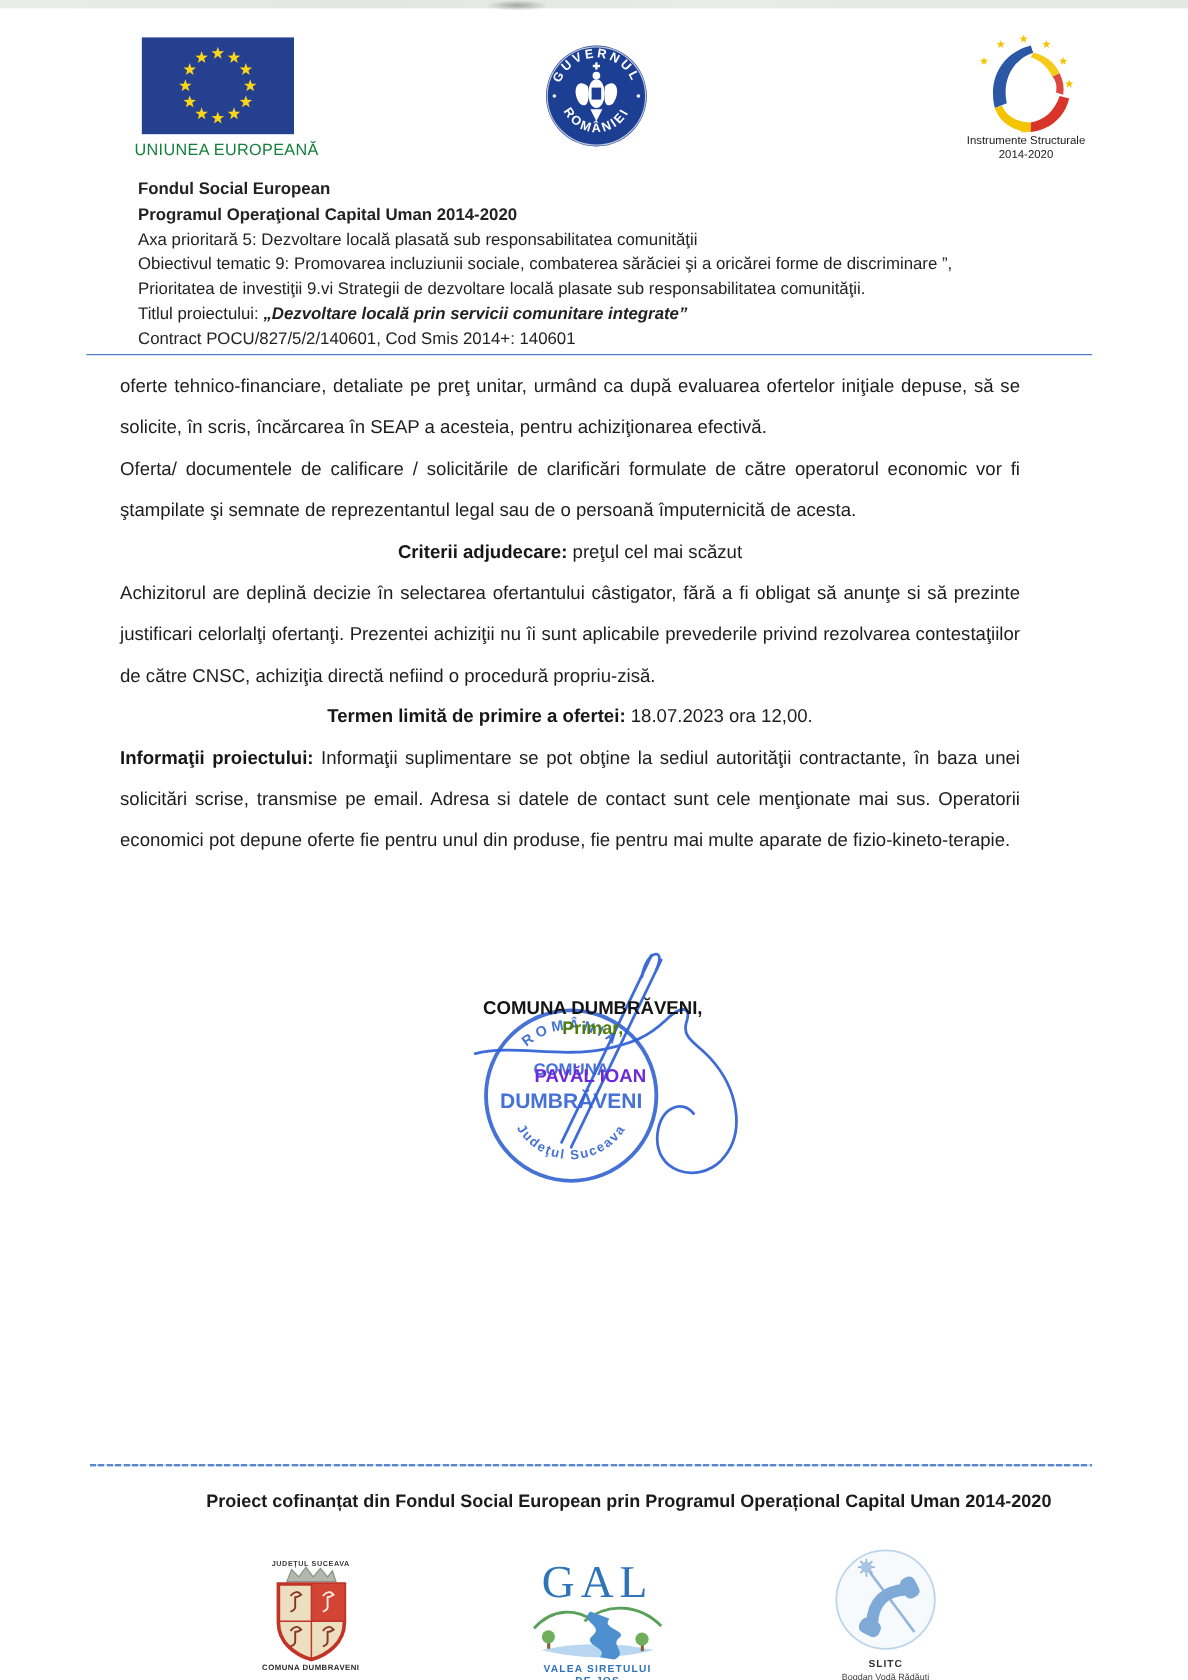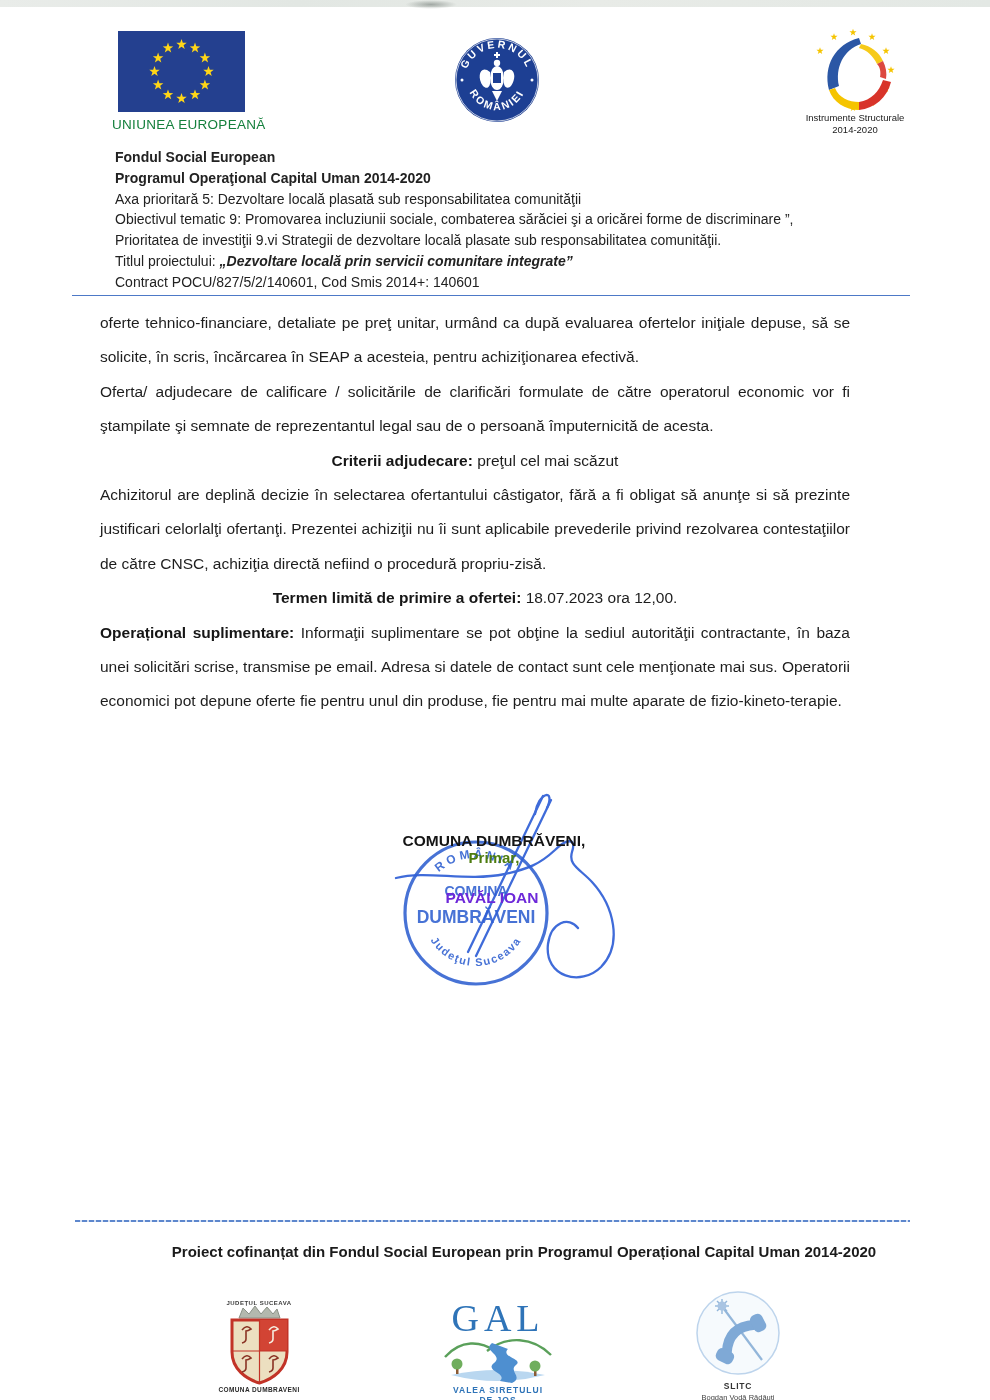--- a/index.html
+++ b/index.html
@@ -132,30 +132,30 @@
     <div>Prioritatea de investiţii 9.vi Strategii de dezvoltare locală plasate sub responsabilitatea comunităţii.</div>
     <div>
       <span>Titlul proiectului: </span><span class="ti">„Dezvoltare locală prin servicii comunitare integrate”</span>
     </div>
     <div>Contract POCU/827/5/2/140601, Cod Smis 2014+: 140601</div>
   </div>
   <div class="abs rule"></div>
 
   <div class="abs body-block">
     <p>oferte tehnico-financiare, detaliate pe preţ unitar, urmând ca după evaluarea ofertelor iniţiale depuse, să se solicite, în scris, încărcarea în SEAP a acesteia, pentru achiziţionarea efectivă.</p>
-    <p>Oferta/ adjudecare de calificare / solicitările de clarificări formulate de către operatorul economic vor fi ştampilate şi semnate de reprezentantul legal sau de o persoană împuternicită de acesta.</p>
+    <p>Oferta/ documentele de calificare / solicitările de clarificări formulate de către operatorul economic vor fi ştampilate şi semnate de reprezentantul legal sau de o persoană împuternicită de acesta.</p>
     <p class="nj">
       <b>Criterii adjudecare: </b><span>preţul cel mai scăzut</span>
     </p>
     <p>Achizitorul are deplină decizie în selectarea ofertantului câstigator, fără a fi obligat să anunţe si să prezinte justificari celorlalţi ofertanţi. Prezentei achiziţii nu îi sunt aplicabile prevederile privind rezolvarea contestaţiilor de către CNSC, achiziţia directă nefiind o procedură propriu-zisă.</p>
     <p class="nj">
       <b>Termen limită de primire a ofertei: </b><span>18.07.2023 ora 12,00.</span>
     </p>
     <p>
-      <b>Operațional suplimentare: </b><span>Informaţii suplimentare se pot obţine la sediul autorităţii contractante, în baza unei solicitări scrise, transmise pe email. Adresa si datele de contact sunt cele menţionate mai sus. Operatorii economici pot depune oferte fie pentru unul din produse, fie pentru mai multe aparate de fizio-kineto-terapie.</span>
+      <b>Informaţii proiectului: </b><span>Informaţii suplimentare se pot obţine la sediul autorităţii contractante, în baza unei solicitări scrise, transmise pe email. Adresa si datele de contact sunt cele menţionate mai sus. Operatorii economici pot depune oferte fie pentru unul din produse, fie pentru mai multe aparate de fizio-kineto-terapie.</span>
     </p>
   </div>
 
   <div class="abs sig-org">COMUNA DUMBRĂVENI,</div>
   <div class="abs sig-role">Primar,</div>
   <div class="abs sig-name">PAVĂL IOAN</div>
 
   <svg class="abs stamp-svg" width="250" height="210" viewBox="0 0 250 210">
     <defs>
       <path id="stArcTop" d="M 41,127 A 55,55 0 0 1 151,127"></path>

